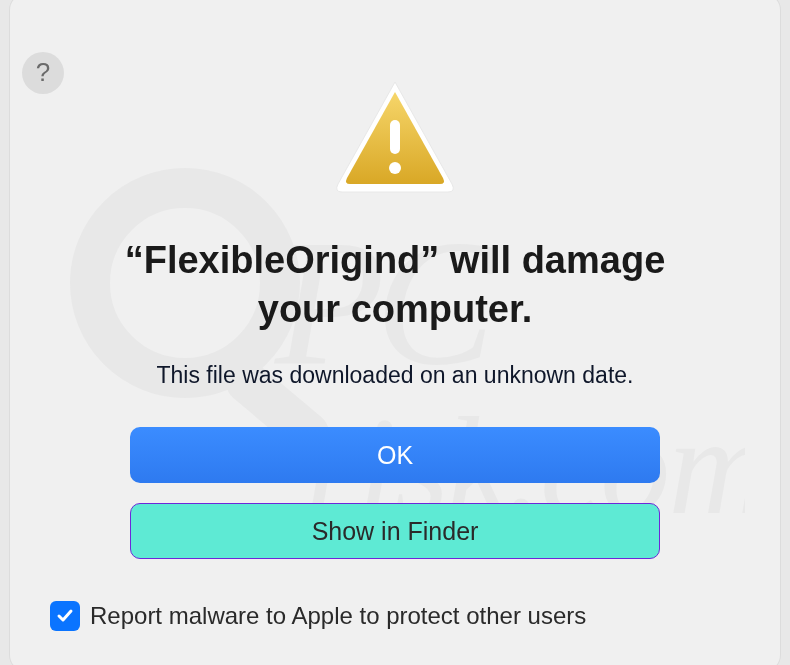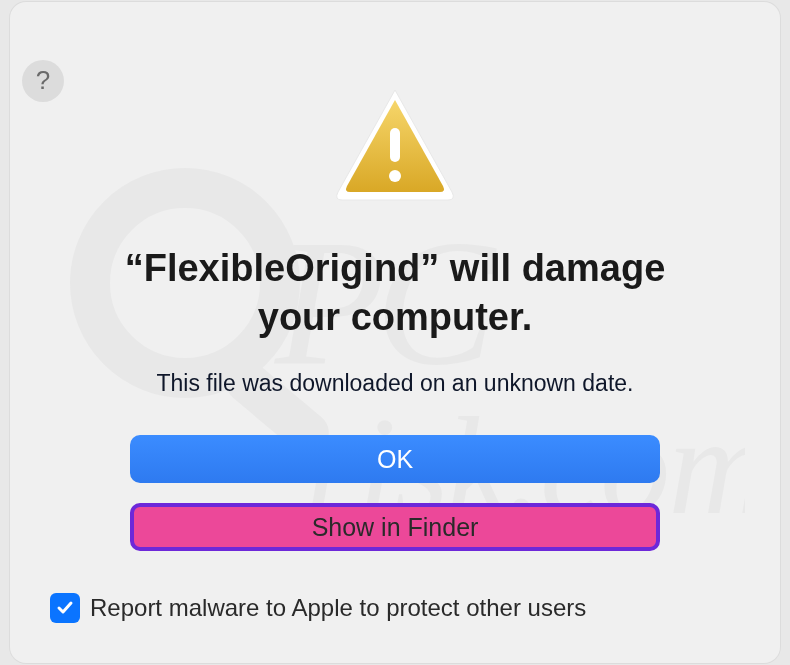--- a/index.html
+++ b/index.html
@@ -67,35 +67,35 @@
     }
     .btn-row {
       display: flex;
       flex-direction: column;
       gap: 20px;
       padding: 0 80px;
       margin-bottom: 42px;
     }
     .btn {
       width: 100%;
-      height: 48px;
+      height: 56px;
       border-radius: 10px;
       font-size: 25px;
       border: none;
       cursor: pointer;
       font-weight: 400;
     }
     .btn-primary {
       background: linear-gradient(180deg, #3b8cff 0%, #2e7af0 100%);
       color: #ffffff;
     }
     .btn-secondary {
-      background: #ec4899;
+      background: #5eead4;
       color: #2a2a2a;
-      border: 4px solid #6d28d9;
+      border: 1px solid #6d28d9;
     }
     .checkbox-row {
       display: flex;
       align-items: center;
       gap: 10px;
     }
     .checkbox {
       width: 30px;
       height: 30px;
       border-radius: 6px;

